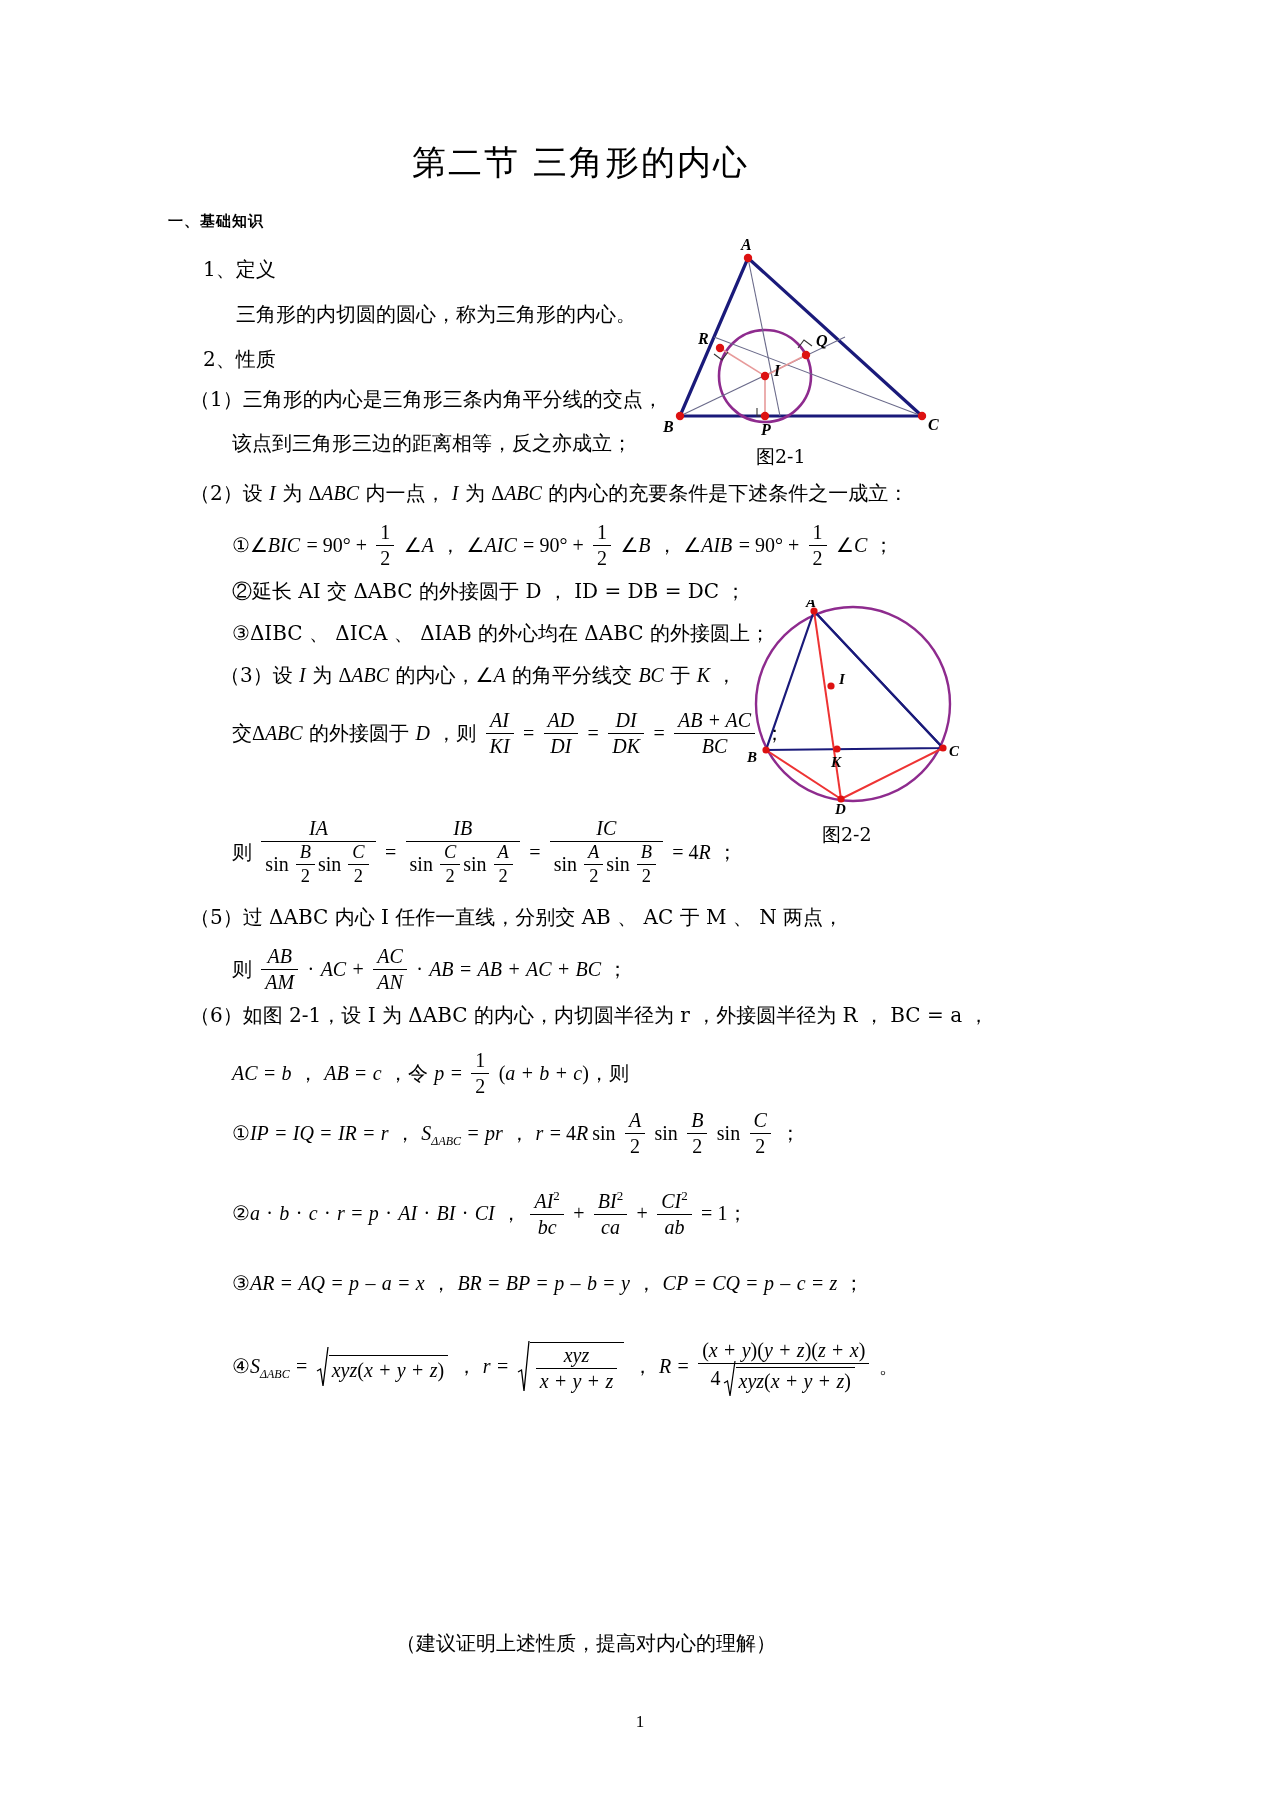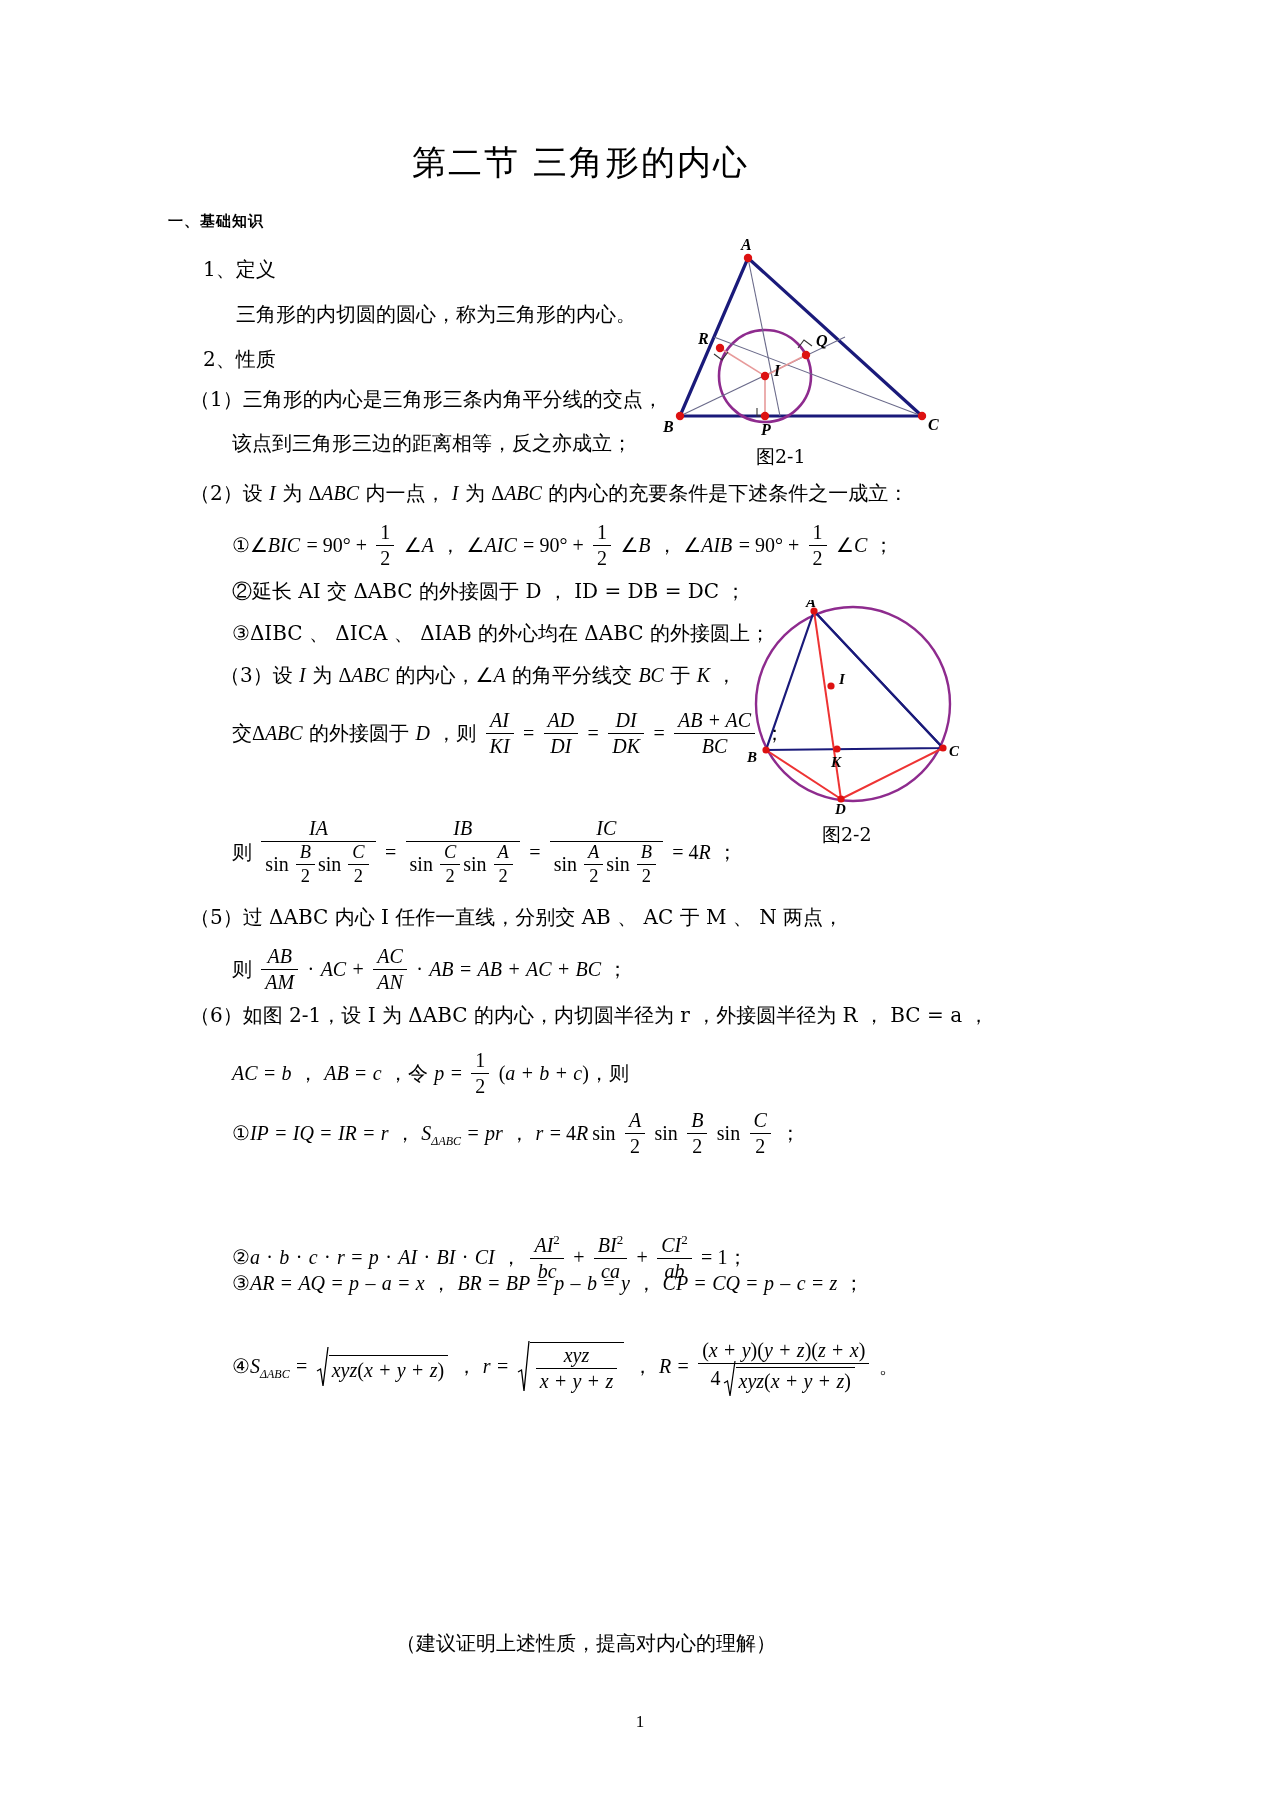--- a/index.html
+++ b/index.html
@@ -275,21 +275,21 @@
     <span class="mi">S</span><span class="sub mi">ΔABC</span> <span class="mr">=</span> <span class="mi">pr</span> <span class="cn">，</span>
     <span class="mi">r</span> <span class="mr">= 4</span><span class="mi">R</span><span class="mr"> sin</span>
     <span class="frac"><span class="num mi">A</span><span class="den mr">2</span></span>
     <span class="mr">sin</span>
     <span class="frac"><span class="num mi">B</span><span class="den mr">2</span></span>
     <span class="mr">sin</span>
     <span class="frac"><span class="num mi">C</span><span class="den mr">2</span></span>
     <span class="mr">；</span>
   </div>
 
-  <div class="line" style="left:232px; top:1190px;margin-top:44px;">
+  <div class="line" style="left:232px; top:1190px;">
     <span class="mr">②</span><span class="mi">a</span> <span class="mr">·</span> <span class="mi">b</span> <span class="mr">·</span> <span class="mi">c</span> <span class="mr">·</span> <span class="mi">r</span> <span class="mr">=</span> <span class="mi">p</span> <span class="mr">·</span> <span class="mi">AI</span> <span class="mr">·</span> <span class="mi">BI</span> <span class="mr">·</span> <span class="mi">CI</span> <span class="cn">，</span>
     <span class="frac"><span class="num"><span class="mi">AI</span><span class="sup mr">2</span></span><span class="den mi">bc</span></span>
     <span class="mr">+</span>
     <span class="frac"><span class="num"><span class="mi">BI</span><span class="sup mr">2</span></span><span class="den mi">ca</span></span>
     <span class="mr">+</span>
     <span class="frac"><span class="num"><span class="mi">CI</span><span class="sup mr">2</span></span><span class="den mi">ab</span></span>
     <span class="mr">= 1；</span>
   </div>
 
   <div class="line" style="left:232px; top:1270px;">

